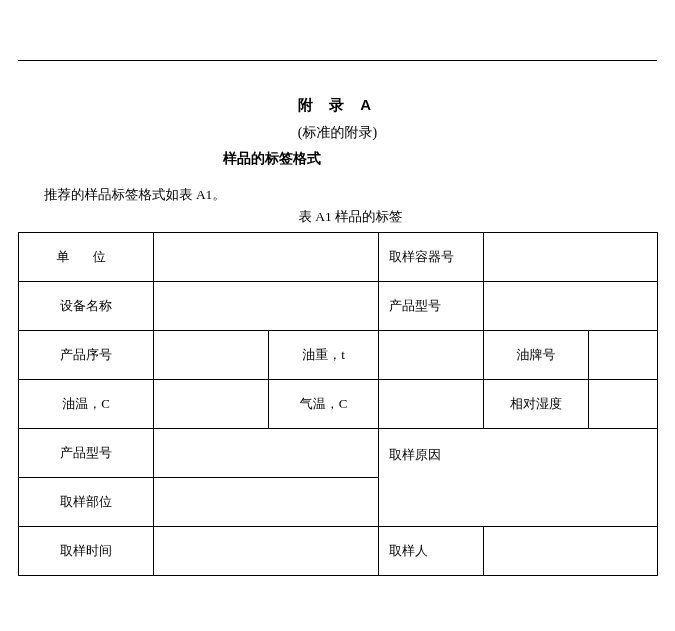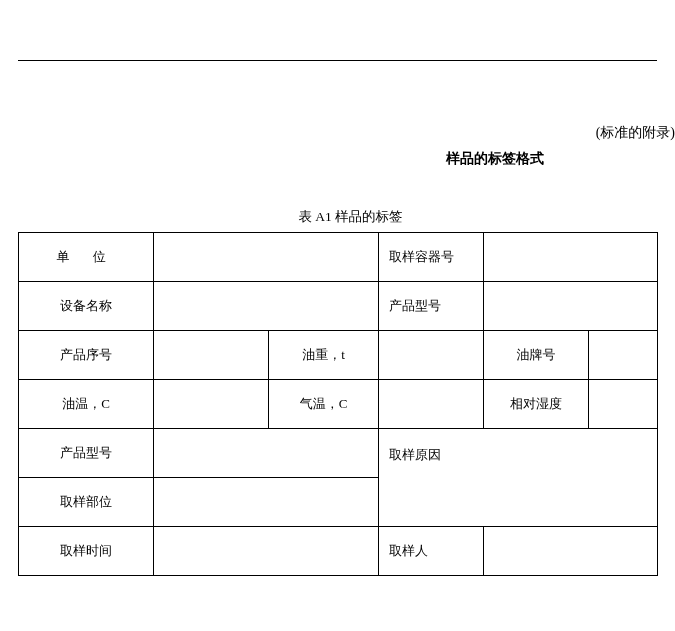--- a/index.html
+++ b/index.html
@@ -50,29 +50,29 @@
     font-family: "Liberation Sans", "DejaVu Sans", sans-serif;
     font-weight: bold;
     font-size: 15px;
     letter-spacing: 6px;
   }
   .appendix-sub {
     position: absolute;
     top: 124px;
     left: 0;
     width: 675px;
-    text-align: right;
+    text-align: center;
     font-size: 14px;
   }
   .appendix-heading {
     position: absolute;
     top: 150px;
     left: 0;
     width: 544px;
-    text-align: right;
+    text-align: center;
     font-family: "Liberation Sans", "DejaVu Sans", sans-serif;
     font-weight: bold;
     font-size: 14px;
   }
   .body-para {
     position: absolute;
     top: 186px;
     left: 44px;
     font-size: 13.5px;
   }
@@ -112,23 +112,25 @@
   }
   .sp-2 { letter-spacing: 10px; margin-top: 24px; }
 </style>
 </head>
 <body>
 
 <div class="page">
 
   <div class="header-rule"></div>
 
+  <div class="appendix-title">附 录 A</div>
   <div class="appendix-sub">(标准的附录)</div>
   <div class="appendix-heading">样品的标签格式</div>
 
+  <div class="body-para">推荐的样品标签格式如表 A1。</div>
   <div class="table-caption">表 A1  样品的标签</div>
 
   <table class="label-table">
     <colgroup>
       <col style="width:135px">
       <col style="width:115px">
       <col style="width:110px">
       <col style="width:105px">
       <col style="width:105px">
       <col style="width:69px">

